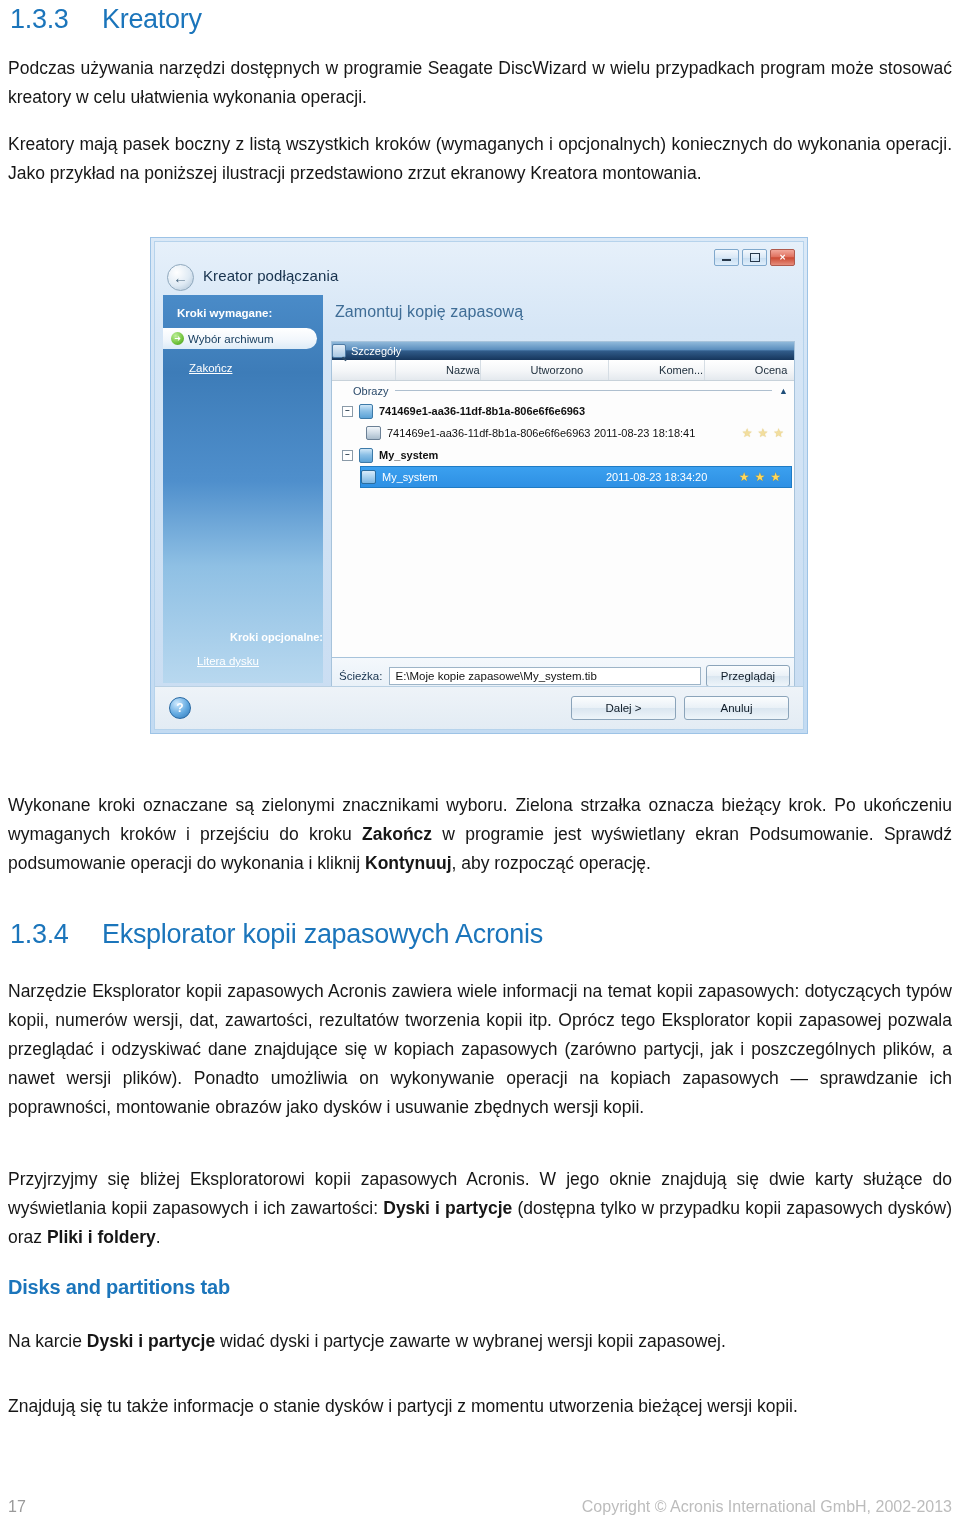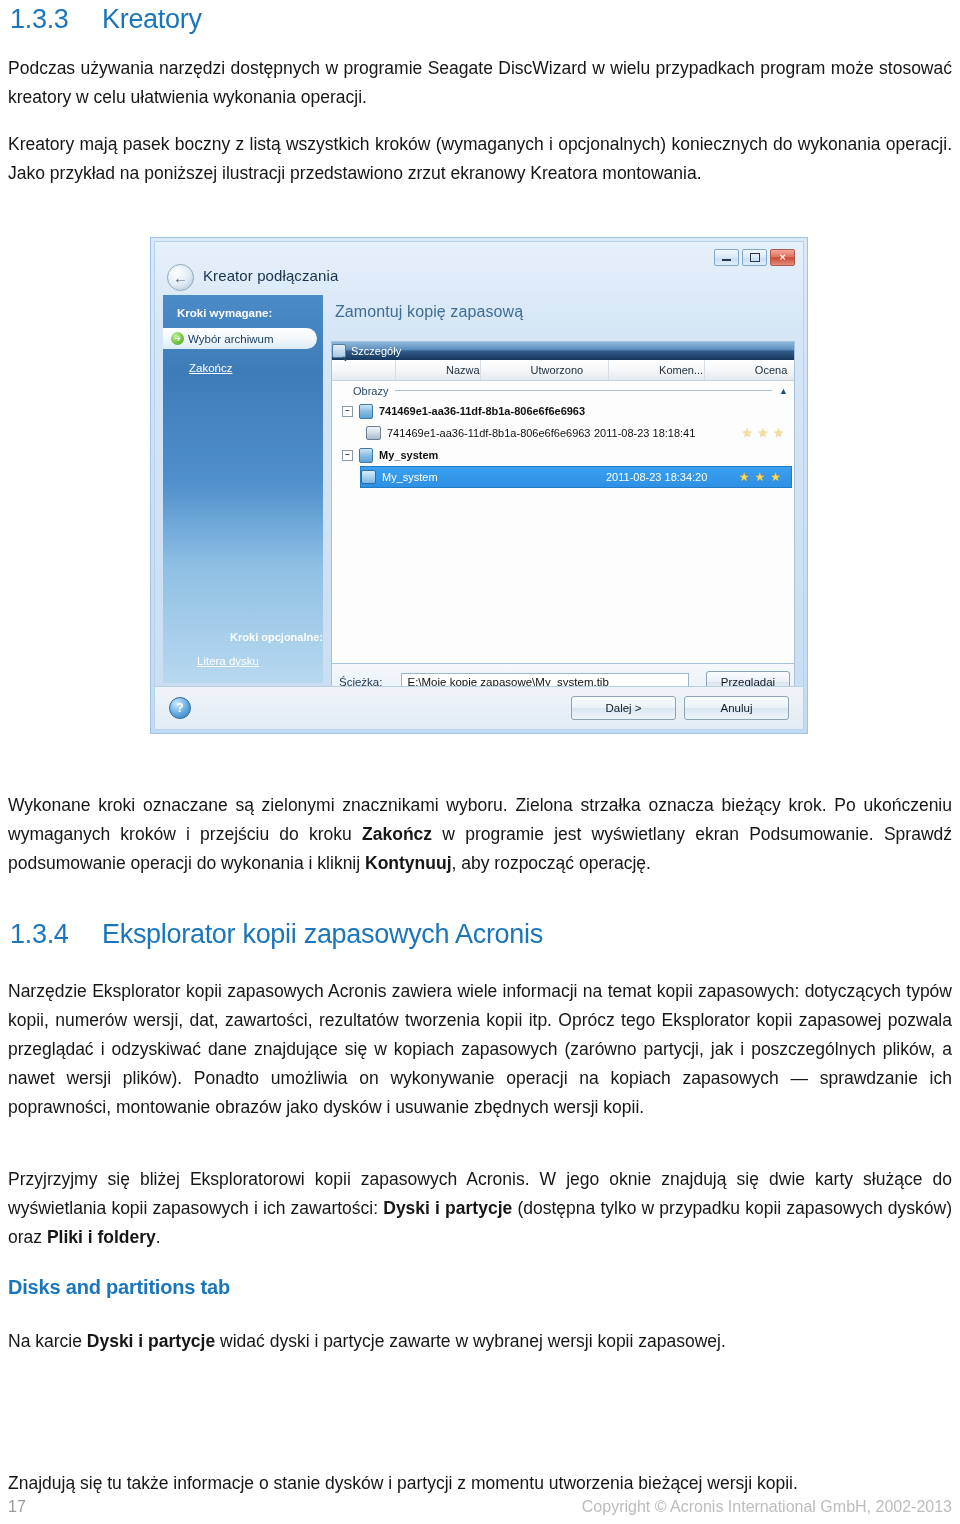--- a/index.html
+++ b/index.html
@@ -228,24 +228,24 @@
   .hs-thumb{
     position:absolute;left:2px;top:1px;width:62%;height:13px;
     background:linear-gradient(180deg,#f4f4f4 0%,#dcdcdc 50%,#cfcfcf 100%);
     border:1px solid #b6b6b6;
     display:flex;align-items:center;justify-content:center;
   }
   .hs-thumb .grip{font-size:8px;color:#7a7a7a;letter-spacing:1px;}
 
   
   .pathbar{
-    position:absolute;left:176px;right:8px;bottom:28px;height:38px;
+    position:absolute;left:176px;right:8px;bottom:34px;height:38px;
     display:flex;align-items:center;
     background:linear-gradient(180deg,#f4f8fc,#e6eff7);
-    border:1px solid #a7c3db;box-sizing:border-box;padding:0 4px;gap:12px;
+    border:1px solid #a7c3db;box-sizing:border-box;padding:0 4px;
   }
   .pathlabel{font-size:11.5px;color:#17324d;margin:0 7px 0 3px;white-space:nowrap;}
   .pathinput{
     flex:1;height:18px;background:#ffffff;border:1px solid #9db4c7;
     display:flex;align-items:center;padding-left:5px;box-sizing:border-box;
     font-size:11.5px;color:#101010;
   }
   .btn{
     border:1px solid #8ba4ba;border-radius:3px;
     background:linear-gradient(180deg,#fbfdfe 0%,#eaf1f7 48%,#dae6f0 52%,#eef5fa 100%);
@@ -429,20 +429,20 @@
   <p class="body" style="position:absolute;left:8px;top:1165px;width:944px;">
     <span>Przyjrzyjmy się bliżej Eksploratorowi kopii zapasowych Acronis. W jego oknie znajdują się dwie karty służące do wyświetlania kopii zapasowych i ich zawartości: </span><b>Dyski i partycje</b><span> (dostępna tylko w przypadku kopii zapasowych dysków) oraz </span><b>Pliki i foldery</b><span>.</span>
   </p>
 
   <h3 class="sub" style="position:absolute;left:8px;top:1276px;">Disks and partitions tab</h3>
 
   <p class="body nojust" style="position:absolute;left:8px;top:1327px;width:944px;">
     <span>Na karcie </span><b>Dyski i partycje</b><span> widać dyski i partycje zawarte w wybranej wersji kopii zapasowej.</span>
   </p>
 
-  <p class="body" style="position:absolute;left:8px;top:1469px;width:944px;">Znajdują się tu także informacje o stanie dysków i partycji z momentu utworzenia bieżącej wersji kopii.</p>
+  <p class="body" style="position:absolute;left:8px;top:1392px;width:944px;">Znajdują się tu także informacje o stanie dysków i partycji z momentu utworzenia bieżącej wersji kopii.</p>
 
   <div class="pg-footer">
     <div class="pg-num">17</div>
     <div class="pg-copy">Copyright © Acronis International GmbH, 2002-2013</div>
   </div>
 
 </div>
 
 </body></html>

